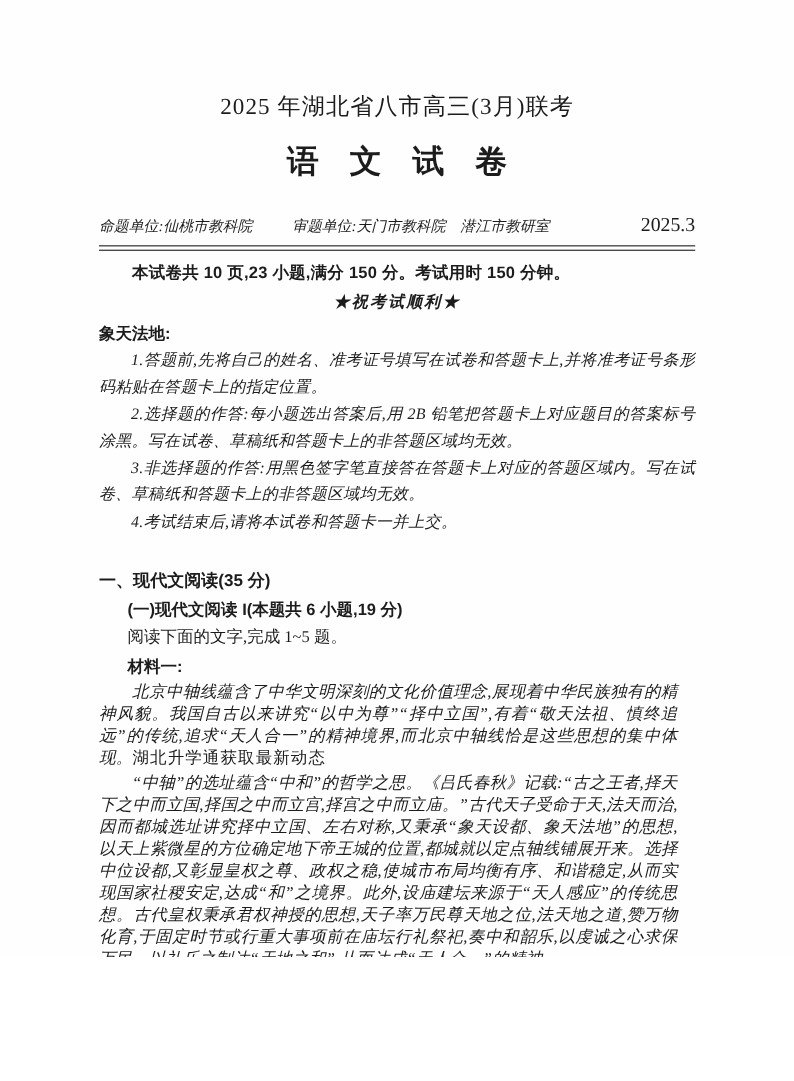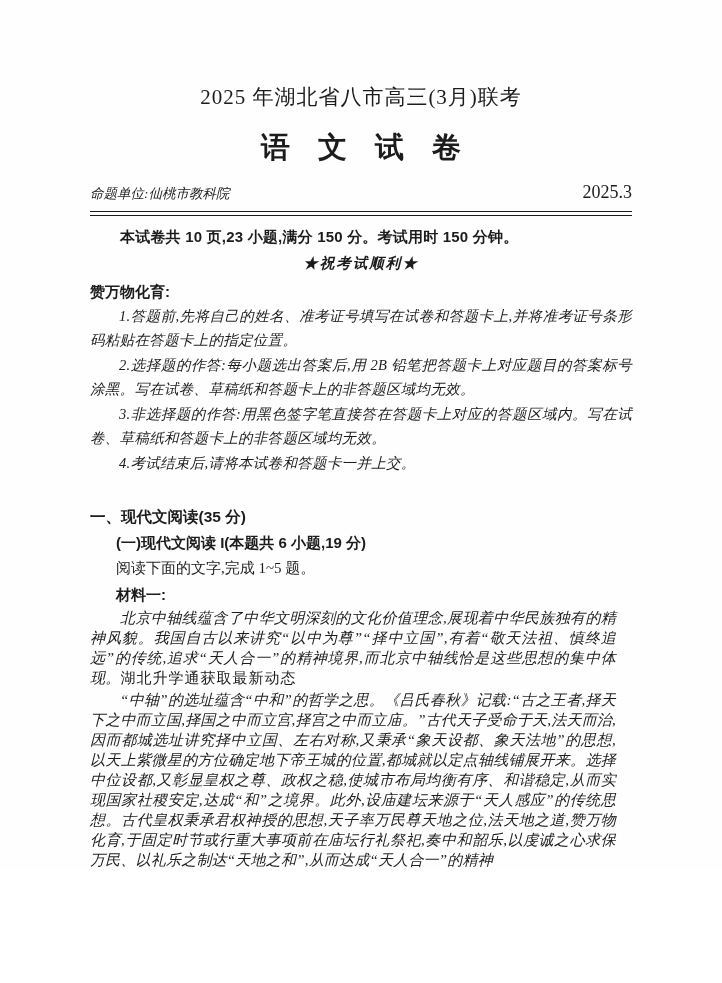--- a/index.html
+++ b/index.html
@@ -33,21 +33,21 @@
     line-height: 34px;
     font-weight: bold;
     letter-spacing: 10px;
     text-indent: 10px;
     margin-top: 20px;
     font-family: "Liberation Sans", sans-serif;
   }
   .org-line {
     display: flex;
     align-items: baseline;
-    margin-top: 20px;
+    margin-top: 32px;
     font-size: 13.5px;
     line-height: 17px;
     font-style: italic;
     font-family: "Liberation Serif", serif;
   }
   .org-line .setter { margin-right: 36px; }
   .org-line .date {
     margin-left: auto;
     font-style: normal;
     font-size: 18px;
@@ -157,29 +157,30 @@
 </head>
 <body>
 
 <div class="page">
 
   <div>
     <div class="exam-title">2025 年湖北省八市高三(3月)联考</div>
     <div class="subject-title">语 文 试 卷</div>
     <div class="org-line">
       <span class="setter">命题单位:仙桃市教科院</span>
+      <span class="reviewer">审题单位:天门市教科院　潜江市教研室</span>
       <span class="date">2025.3</span>
     </div>
     <div class="double-rule"></div>
   </div>
 
   <div>
     <p class="intro-line">本试卷共 10 页,23 小题,满分 150 分。考试用时 150 分钟。</p>
     <p class="wish-line">★祝考试顺利★</p>
-    <p class="notice-title">赞万物化育:</p>
+    <p class="notice-title">象天法地:</p>
     <p class="notice-item">1.答题前,先将自己的姓名、准考证号填写在试卷和答题卡上,并将准考证号条形码粘贴在答题卡上的指定位置。</p>
     <p class="notice-item">2.选择题的作答:每小题选出答案后,用 2B 铅笔把答题卡上对应题目的答案标号涂黑。写在试卷、草稿纸和答题卡上的非答题区域均无效。</p>
     <p class="notice-item">3.非选择题的作答:用黑色签字笔直接答在答题卡上对应的答题区域内。写在试卷、草稿纸和答题卡上的非答题区域均无效。</p>
     <p class="notice-item">4.考试结束后,请将本试卷和答题卡一并上交。</p>
   </div>
 
   <div>
     <p class="section-title">一、现代文阅读(35 分)</p>
     <p class="subsection-title">(一)现代文阅读 I(本题共 6 小题,19 分)</p>
     <p class="instruction-line">阅读下面的文字,完成 1~5 题。</p>

